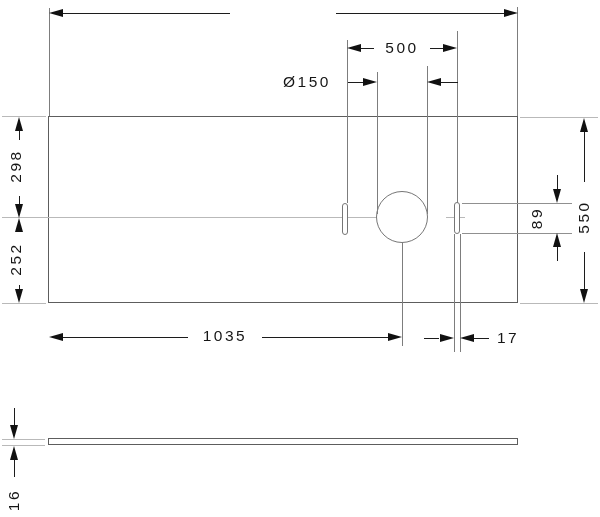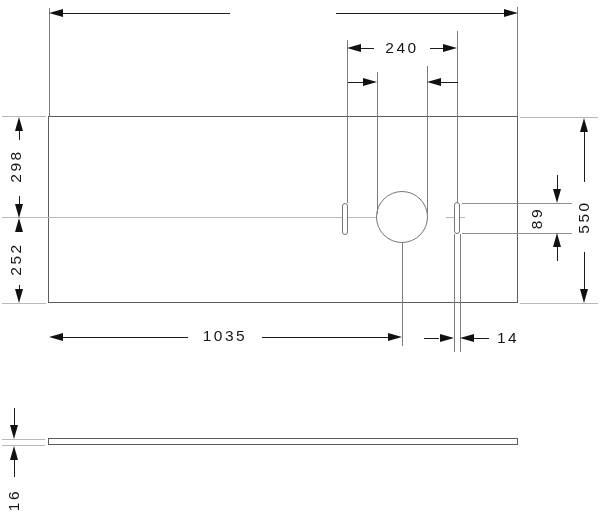--- a/index.html
+++ b/index.html
@@ -61,22 +61,23 @@
 
   <div class="dline" style="left:63px;top:13px;width:167px;height:1px;"></div>
   <div class="dline" style="left:336px;top:13px;width:168px;height:1px;"></div>
   <div class="arr aL" style="left:49px;top:8.5px;"></div>
   <div class="arr aR" style="left:504px;top:8.5px;"></div>
 
   <div class="dline" style="left:361px;top:48px;width:13px;height:1px;"></div>
   <div class="dline" style="left:430px;top:48px;width:13px;height:1px;"></div>
   <div class="arr aL" style="left:347px;top:43.5px;"></div>
   <div class="arr aR" style="left:443px;top:43.5px;"></div>
-  <div class="dtxt" style="left:372px;top:40px;width:60px;">240</div>
+  <div class="dtxt" style="left:372px;top:40px;width:60px;">500</div>
 
+  <div class="dtxt" style="left:267px;top:74px;width:80px;">Ø150</div>
   <div class="dline" style="left:348px;top:82px;width:16px;height:1px;"></div>
   <div class="arr aR" style="left:363px;top:77.5px;"></div>
   <div class="arr aL" style="left:427px;top:77.5px;"></div>
   <div class="dline" style="left:441px;top:82px;width:17px;height:1px;"></div>
 
   <div class="dline" style="left:19px;top:131px;width:1px;height:9px;"></div>
   <div class="dline" style="left:19px;top:196px;width:1px;height:8px;"></div>
   <div class="dline" style="left:19px;top:285px;width:1px;height:6px;"></div>
   <div class="arr aU" style="left:14.5px;top:117px;"></div>
   <div class="arr aD" style="left:14.5px;top:203.5px;"></div>
@@ -100,21 +101,21 @@
   <div class="dline" style="left:63px;top:337px;width:125px;height:1px;"></div>
   <div class="dline" style="left:262px;top:337px;width:126px;height:1px;"></div>
   <div class="arr aL" style="left:49px;top:332.5px;"></div>
   <div class="arr aR" style="left:388px;top:332.5px;"></div>
   <div class="dtxt" style="left:185px;top:328px;width:80px;">1035</div>
 
   <div class="dline" style="left:424px;top:338px;width:15px;height:1px;"></div>
   <div class="arr aR" style="left:439.5px;top:333.5px;"></div>
   <div class="arr aL" style="left:460px;top:333.5px;"></div>
   <div class="dline" style="left:474px;top:338px;width:15px;height:1px;"></div>
-  <div class="dtxt" style="left:488px;top:330px;width:40px;">14</div>
+  <div class="dtxt" style="left:488px;top:330px;width:40px;">17</div>
 
   <div class="part" style="left:48px;top:438px;width:470px;height:7px;border-width:1.2px;"></div>
 
   <div class="gline" style="left:2px;top:439px;width:43px;height:1px;"></div>
   <div class="gline" style="left:2px;top:445px;width:43px;height:1px;"></div>
   <div class="dline" style="left:14px;top:408px;width:1px;height:17px;"></div>
   <div class="dline" style="left:14px;top:459.5px;width:1px;height:17px;"></div>
   <div class="arr aD" style="left:9.5px;top:425px;"></div>
   <div class="arr aU" style="left:9.5px;top:445.5px;"></div>
   <div class="dtxt vtxt" style="left:-7px;top:492px;width:42px;">16</div>

